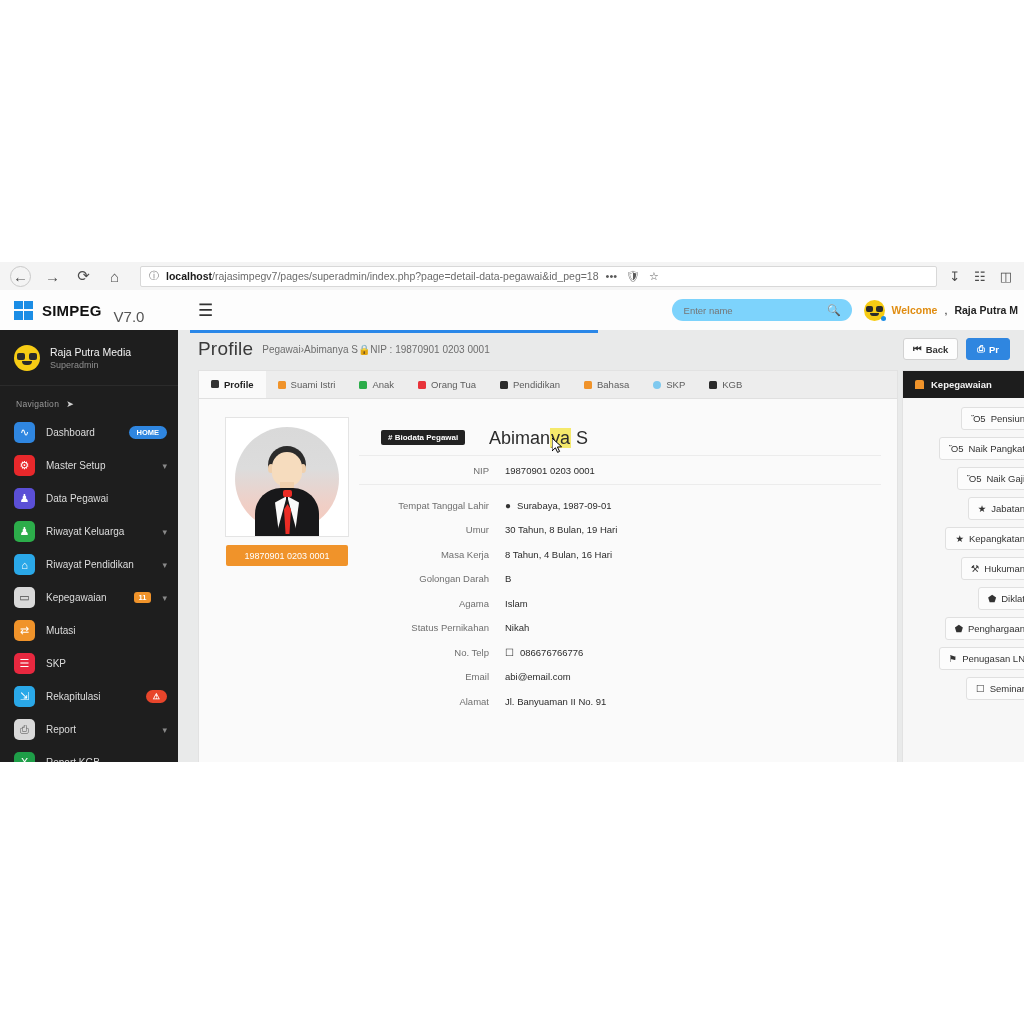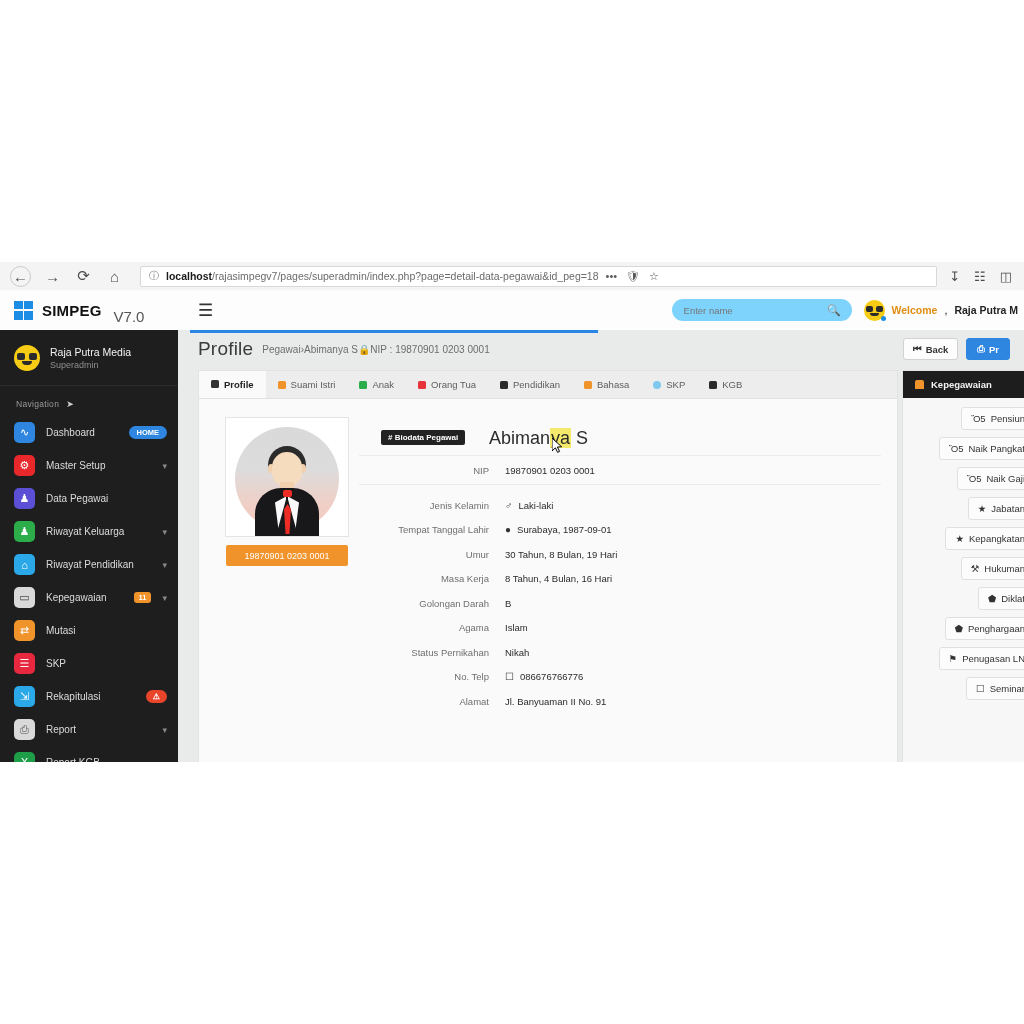--- a/index.html
+++ b/index.html
@@ -375,27 +375,20 @@
             </span>
           </div>
           <div class="bio-sep"></div>
           <div class="bio-row nip-row">
             <span class="bio-lbl">NIP</span>
             <span class="bio-val">19870901 0203 0001</span>
           </div>
           <div class="gap-row"></div>
           <div id="bio-list">
               <div class="bio-row">
-                <span class="bio-lbl">Jenis Kelamin</span>
-                <span class="bio-val">
-                  <span class="vi">♂</span>
-                  <span>Laki-laki</span>
-                </span>
-              </div>
-              <div class="bio-row">
                 <span class="bio-lbl">Tempat Tanggal Lahir</span>
                 <span class="bio-val">
                   <span class="vi">●</span>
                   <span>Surabaya, 1987-09-01</span>
                 </span>
               </div>
               <div class="bio-row">
                 <span class="bio-lbl">Umur</span>
                 <span class="bio-val">
                   <span>30 Tahun, 8 Bulan, 19 Hari</span>
@@ -423,20 +416,26 @@
                 <span class="bio-lbl">Status Pernikahan</span>
                 <span class="bio-val">
                   <span>Nikah</span>
                 </span>
               </div>
               <div class="bio-row">
                 <span class="bio-lbl">No. Telp</span>
                 <span class="bio-val">
                   <span class="vi">☐</span>
                   <span>086676766776</span>
+                </span>
+              </div>
+              <div class="bio-row">
+                <span class="bio-lbl">Email</span>
+                <span class="bio-val">
+                  <span>abi@email.com</span>
                 </span>
               </div>
               <div class="bio-row">
                 <span class="bio-lbl">Alamat</span>
                 <span class="bio-val">
                   <span>Jl. Banyuaman II No. 91</span>
                 </span>
               </div>
             </div>
         </div>

